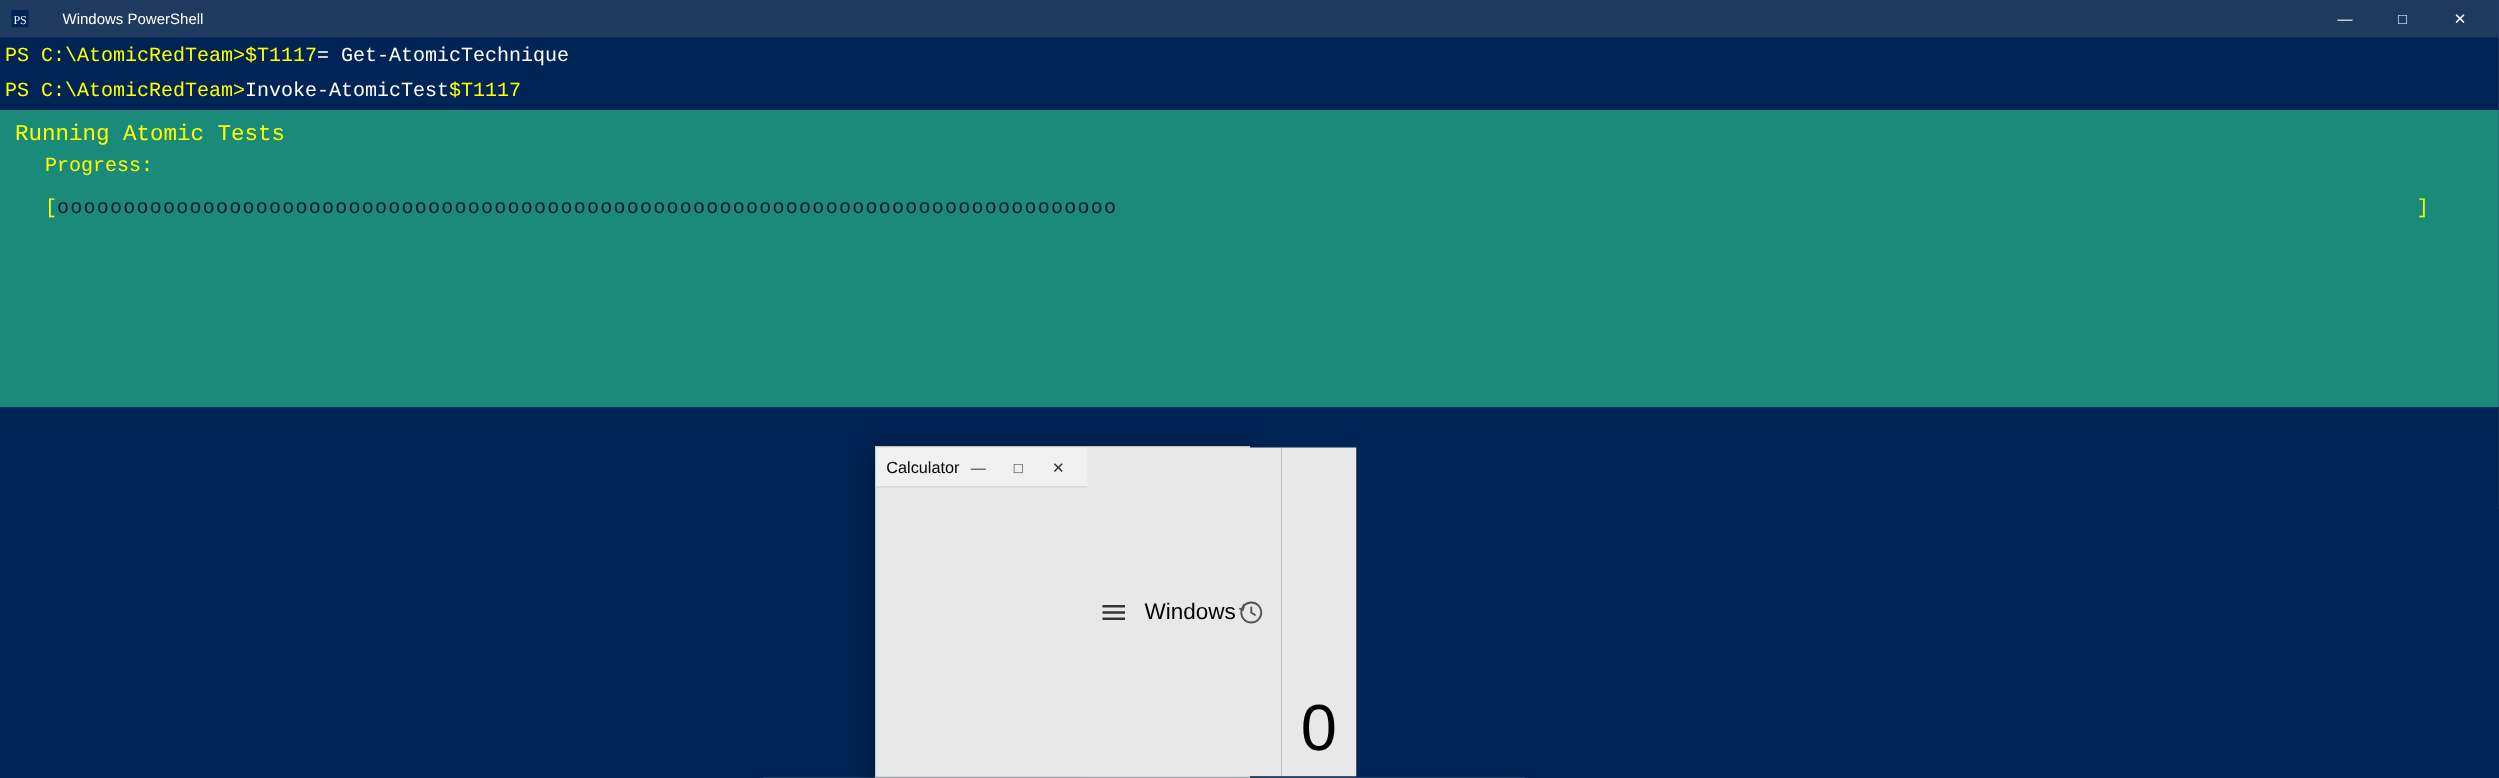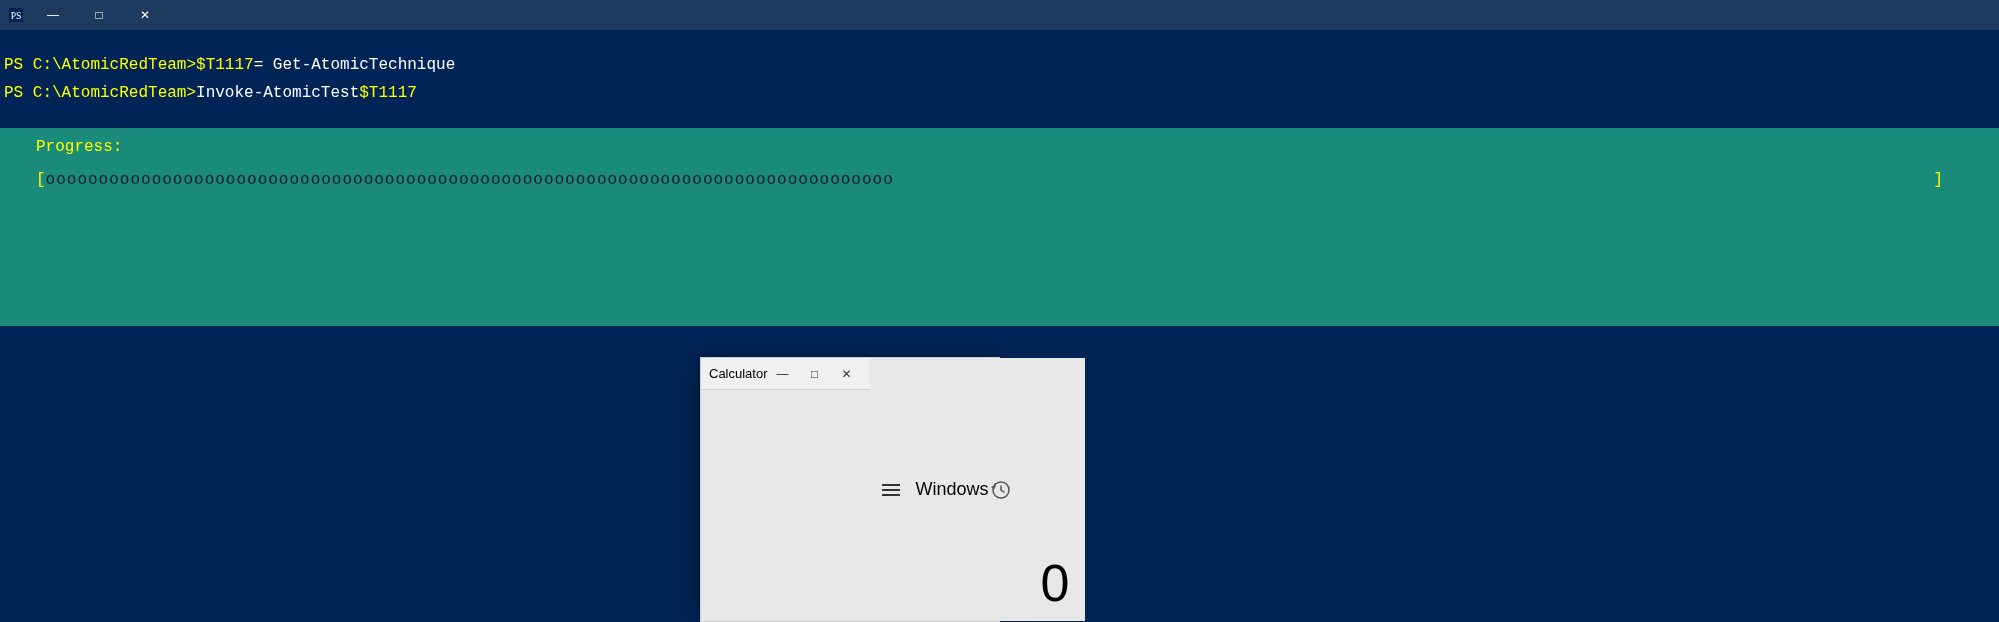--- a/index.html
+++ b/index.html
@@ -27,20 +27,21 @@
 
     
     .title-bar {
       width: 100%;
       height: 30px;
       background-color: #1e3a5f;
       display: flex;
       align-items: center;
       padding: 0 8px;
       flex-shrink: 0;
+      gap: 20px;
     }
 
     .title-bar-icon {
       width: 16px;
       height: 16px;
       margin-right: 6px;
       display: flex;
       align-items: center;
       justify-content: center;
     }
@@ -80,21 +81,21 @@
     .terminal-content {
       flex: 1;
       display: flex;
       flex-direction: column;
       overflow: hidden;
     }
 
     
     .command-lines {
       background-color: #012456;
-      padding: 21px 0;
+      padding: 1px 0;
     }
 
     .cmd-line {
       display: flex;
       align-items: flex-start;
       padding: 2px 4px;
       font-size: 16px;
       line-height: 1.5;
     }
 
@@ -288,20 +289,21 @@
 
 <div class="powershell-window">
 
   <div class="title-bar">
     <div class="title-bar-icon">
       <svg viewBox="0 0 16 16" fill="none">
         <rect width="16" height="16" rx="1" fill="#012456"></rect>
         <text x="2" y="13" font-size="11" fill="white" font-family="Consolas">PS</text>
       </svg>
     </div>
+    <span class="title-bar-text">Windows PowerShell</span>
     <div class="title-bar-controls">
       <button class="title-bar-btn">—</button>
       <button class="title-bar-btn">□</button>
       <button class="title-bar-btn close-btn">✕</button>
     </div>
   </div>
 
   <div class="terminal-content">
 
     <div class="command-lines">
@@ -311,20 +313,21 @@
         <span class="cmd-text-white"> = Get-AtomicTechnique </span>
       </div>
       <div class="cmd-line">
         <span class="prompt-text">PS C:\AtomicRedTeam&gt; </span>
         <span class="cmd-text-white">Invoke-AtomicTest </span>
         <span class="cmd-text-yellow">$T1117</span>
       </div>
     </div>
 
     <div class="running-section">
+      <div class="running-title">Running Atomic Tests</div>
       <div class="progress-label">Progress:</div>
       <div class="progress-bar-container">
         <div class="progress-bar-line">
           <span class="progress-bracket">[</span>
           <span class="progress-ooos">oooooooooooooooooooooooooooooooooooooooooooooooooooooooooooooooooooooooooooooooo</span>
         </div>
         <span class="progress-bracket-right">]</span>
       </div>
     </div>
 

